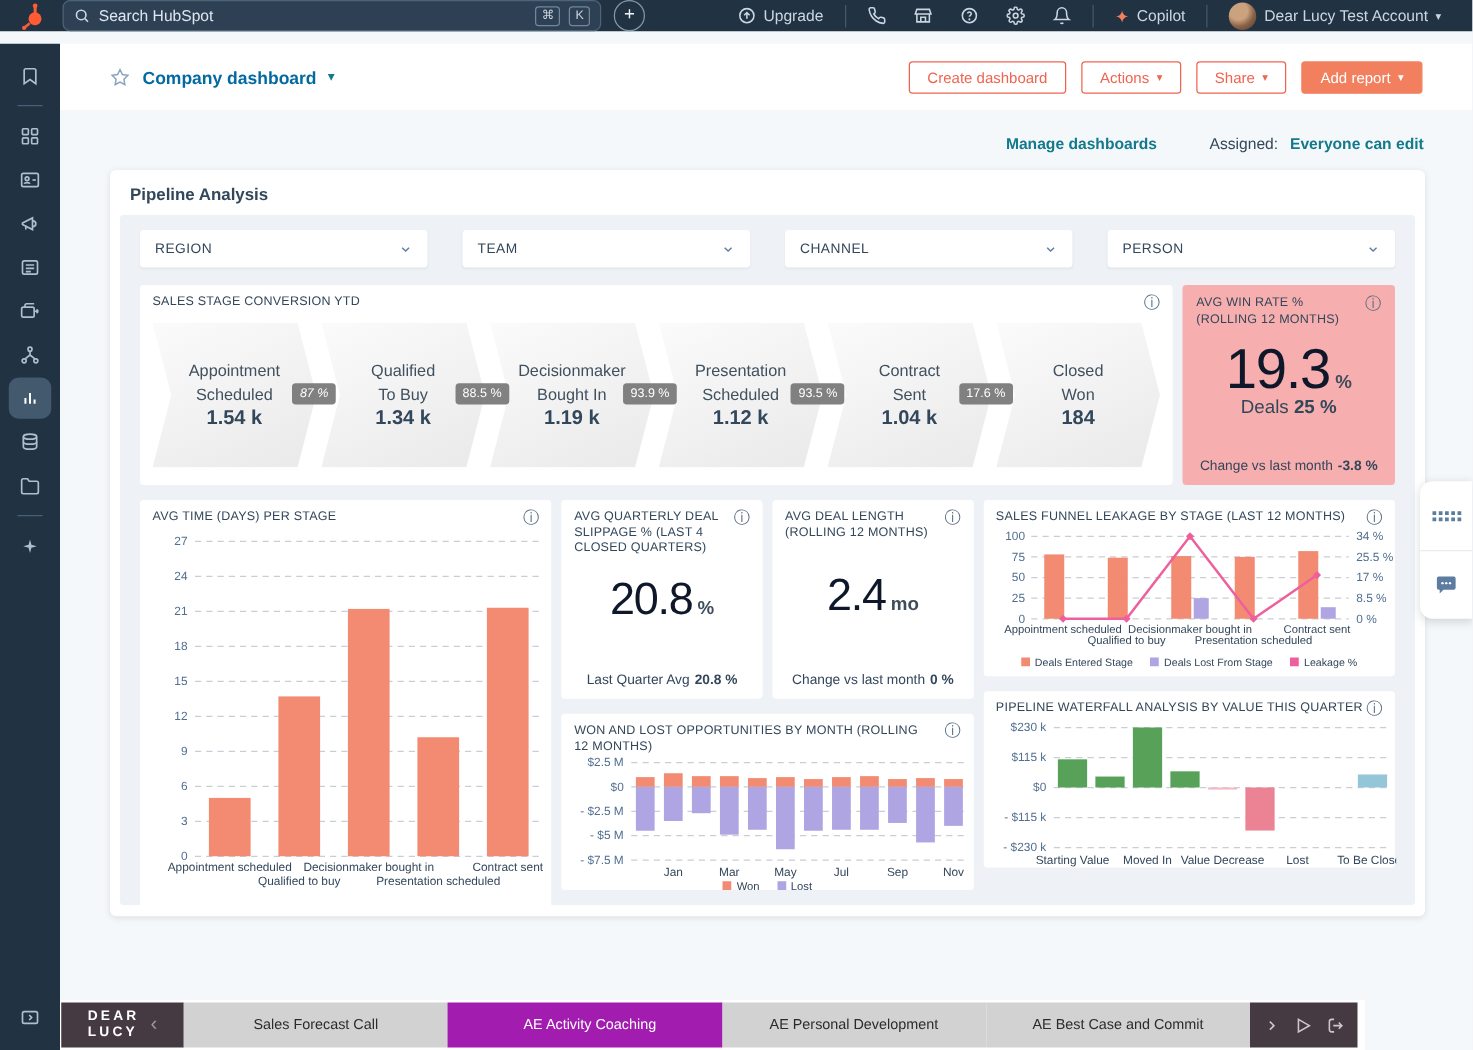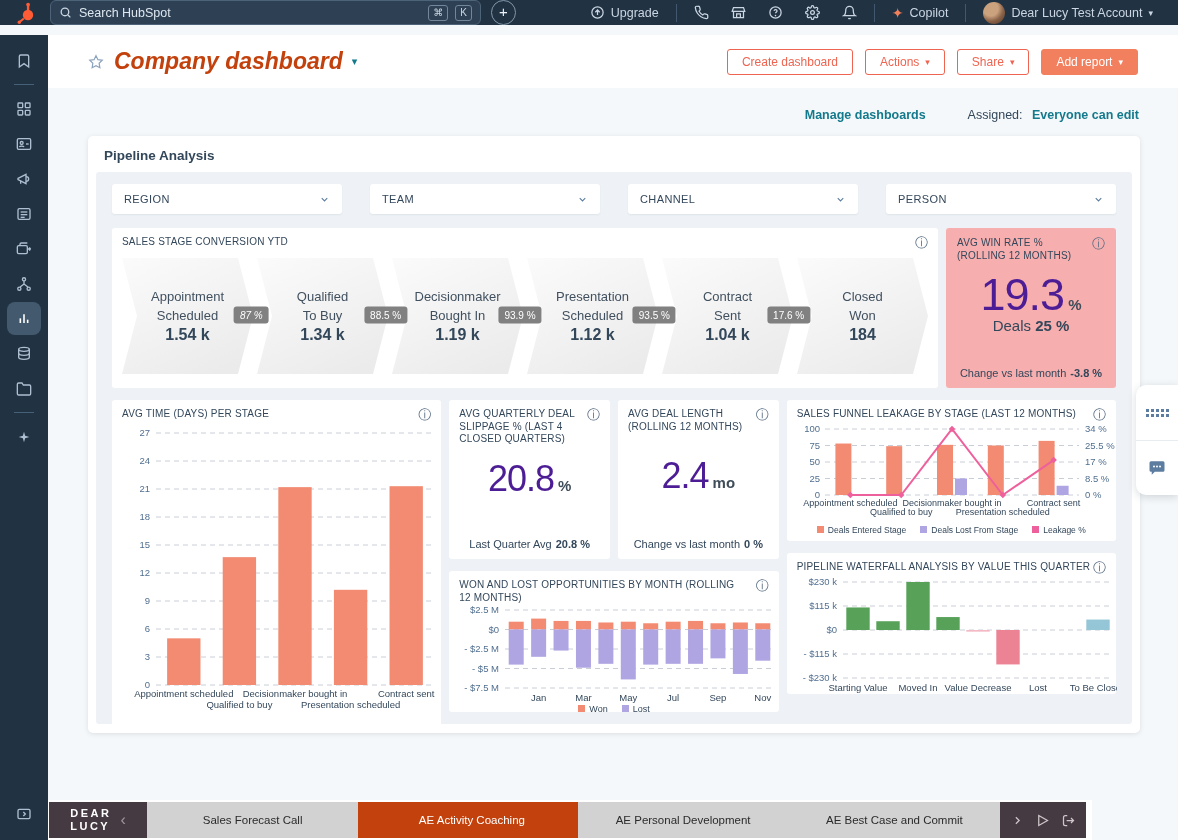--- a/index.html
+++ b/index.html
@@ -28,21 +28,21 @@
   .side-btn svg { stroke:#aebfd1; }
   .side-btn.active { background:#43596e; }
   .side-btn.active svg { stroke:#ffffff; }
   .side-sep { width:20px; height:1px; background:#46607a; margin:6px 0; }
   .side-bottom { margin-top:auto; margin-bottom:10px; }
 
   
   .main { position:absolute; left:48px; top:35px; right:0; bottom:0; }
   .page-header { height:53px; background:#fff; display:flex; align-items:center; padding:0 40px; box-shadow:0 1px 0 rgba(33,51,67,.06); }
   .star { color:#8ba3bc; margin-right:10px; }
-  .page-title { color:#c2410c; font-size:23px; font-weight:bold;font-style:italic; }
+  .page-title { color:#0369a1; font-size:14px; font-weight:bold; }
   .title-caret { color:#13798c; font-size:11px; margin-left:9px; cursor:pointer; }
   .hdr-buttons { margin-left:auto; display:flex; gap:12px; }
   .btn { height:26px; border-radius:3px; font-size:12px; padding:0 14px; display:flex; align-items:center; gap:6px; cursor:pointer; font-family:inherit; }
   .btn.outline { background:#fff; border:1px solid #ef6450; color:#ef6450; }
   .btn.solid { background:#f2805f; border:1px solid #f2805f; color:#fff; }
   .btn .bcaret { font-size:9px; }
 
   .content { position:absolute; top:53px; left:0; right:0; bottom:0; background:#f5f8fa; }
   .meta-row { display:flex; justify-content:flex-end; align-items:center; padding:20px 39px 8px 40px; gap:42px; font-size:12.5px; }
   .link { color:#13798c; font-weight:bold; cursor:pointer; }
@@ -66,21 +66,21 @@
   .funnel-card { flex:1; }
   .funnel-wrap { position:relative; height:116px; margin-top:9px; display:flex; gap:4px; }
   .chev { flex:1; background:linear-gradient(155deg,#fbfbfb 0%,#ebebeb 90%); clip-path:polygon(0 0, calc(100% - 15px) 0, 100% 50%, calc(100% - 15px) 100%, 0 100%, 15px 50%); display:flex; flex-direction:column; align-items:center; justify-content:center; }
   .chev-name { font-size:13px; color:#41505f; text-align:center; white-space:pre-line; line-height:1.45; }
   .chev-val { font-size:16px; font-weight:bold; color:#33475b; margin-top:1px; }
   .badge { position:absolute; top:49%; transform:translate(-50%,-50%); background:rgba(118,118,118,.92); color:#fff; font-size:10px; padding:3px 6px; border-radius:3px; white-space:nowrap; z-index:2; }
 
   .winrate { width:170px; background:#f7aeae; border-radius:3px; padding:9px 11px; position:relative; }
   .winrate .c-title { width:130px; }
   .big-row { text-align:center; margin-top:7px; }
-  .big-num { font-size:45px; font-weight:300; color:#4c1d95; letter-spacing:-1px; }
+  .big-num { font-size:45px; font-weight:300; color:#0f172a; letter-spacing:-1px; }
   .big-unit { font-size:15px; font-weight:bold; color:#3f4c59; margin-left:4px; }
   .goal { text-align:center; font-size:15px; color:#33475b; margin-top:-4px; }
   .kfoot { position:absolute; bottom:9px; left:0; right:0; text-align:center; font-size:11px; color:#33475b; }
   .kfoot b { margin-left:4px; }
 
   .row2 { display:flex; gap:8px; margin:0 8px; }
   .col { flex:1; display:flex; flex-direction:column; gap:12px; min-width:0; }
   .tall-card { height:330px; }
   .half-row { display:flex; gap:8px; height:159px; }
   .kpi-card { flex:1; }
@@ -103,21 +103,21 @@
   .dots { display:grid; grid-template-columns:repeat(5,3px); grid-auto-rows:3px; gap:2px 2px; }
   .dots i { background:#5c7da0; }
 
   
   .report-footer { position:absolute; left:37px; width:1055px; bottom:0; height:40px; background:#fff; z-index:20; }
   .tabbar { position:absolute; left:12px; right:6px; bottom:2px; height:36px; display:flex; }
   .dl-logo { width:98px; background:#453a41; display:flex; align-items:center; justify-content:center; gap:9px; color:#fff; cursor:pointer; }
   .dl-text { font-size:11px; letter-spacing:2.5px; line-height:1.15; font-weight:bold; }
   .dl-chev { color:#a3959d; }
   .tab { flex:1; background:#d2d2d2; color:#2b2b2b; font-size:11.5px; display:flex; align-items:center; justify-content:center; cursor:pointer; white-space:nowrap; }
-  .tab.active { background:#c2410c; color:#fff;padding-left:8px; }
+  .tab.active { background:#a21caf; color:#fff;padding-left:8px; }
   .dl-controls { width:86px; background:#453a41; display:flex; align-items:center; justify-content:center; gap:11px; color:#cfc6cb; }
   .dl-controls svg { stroke:#cfc6cb; cursor:pointer; }
 </style>
 </head>
 <body>
 
 <div class="topnav">
   <div class="hs-logo">
     <svg width="24" height="24" viewBox="0 0 24 24" fill="none">
       <circle cx="15" cy="14" r="5.2" fill="#ff5c35"></circle>

